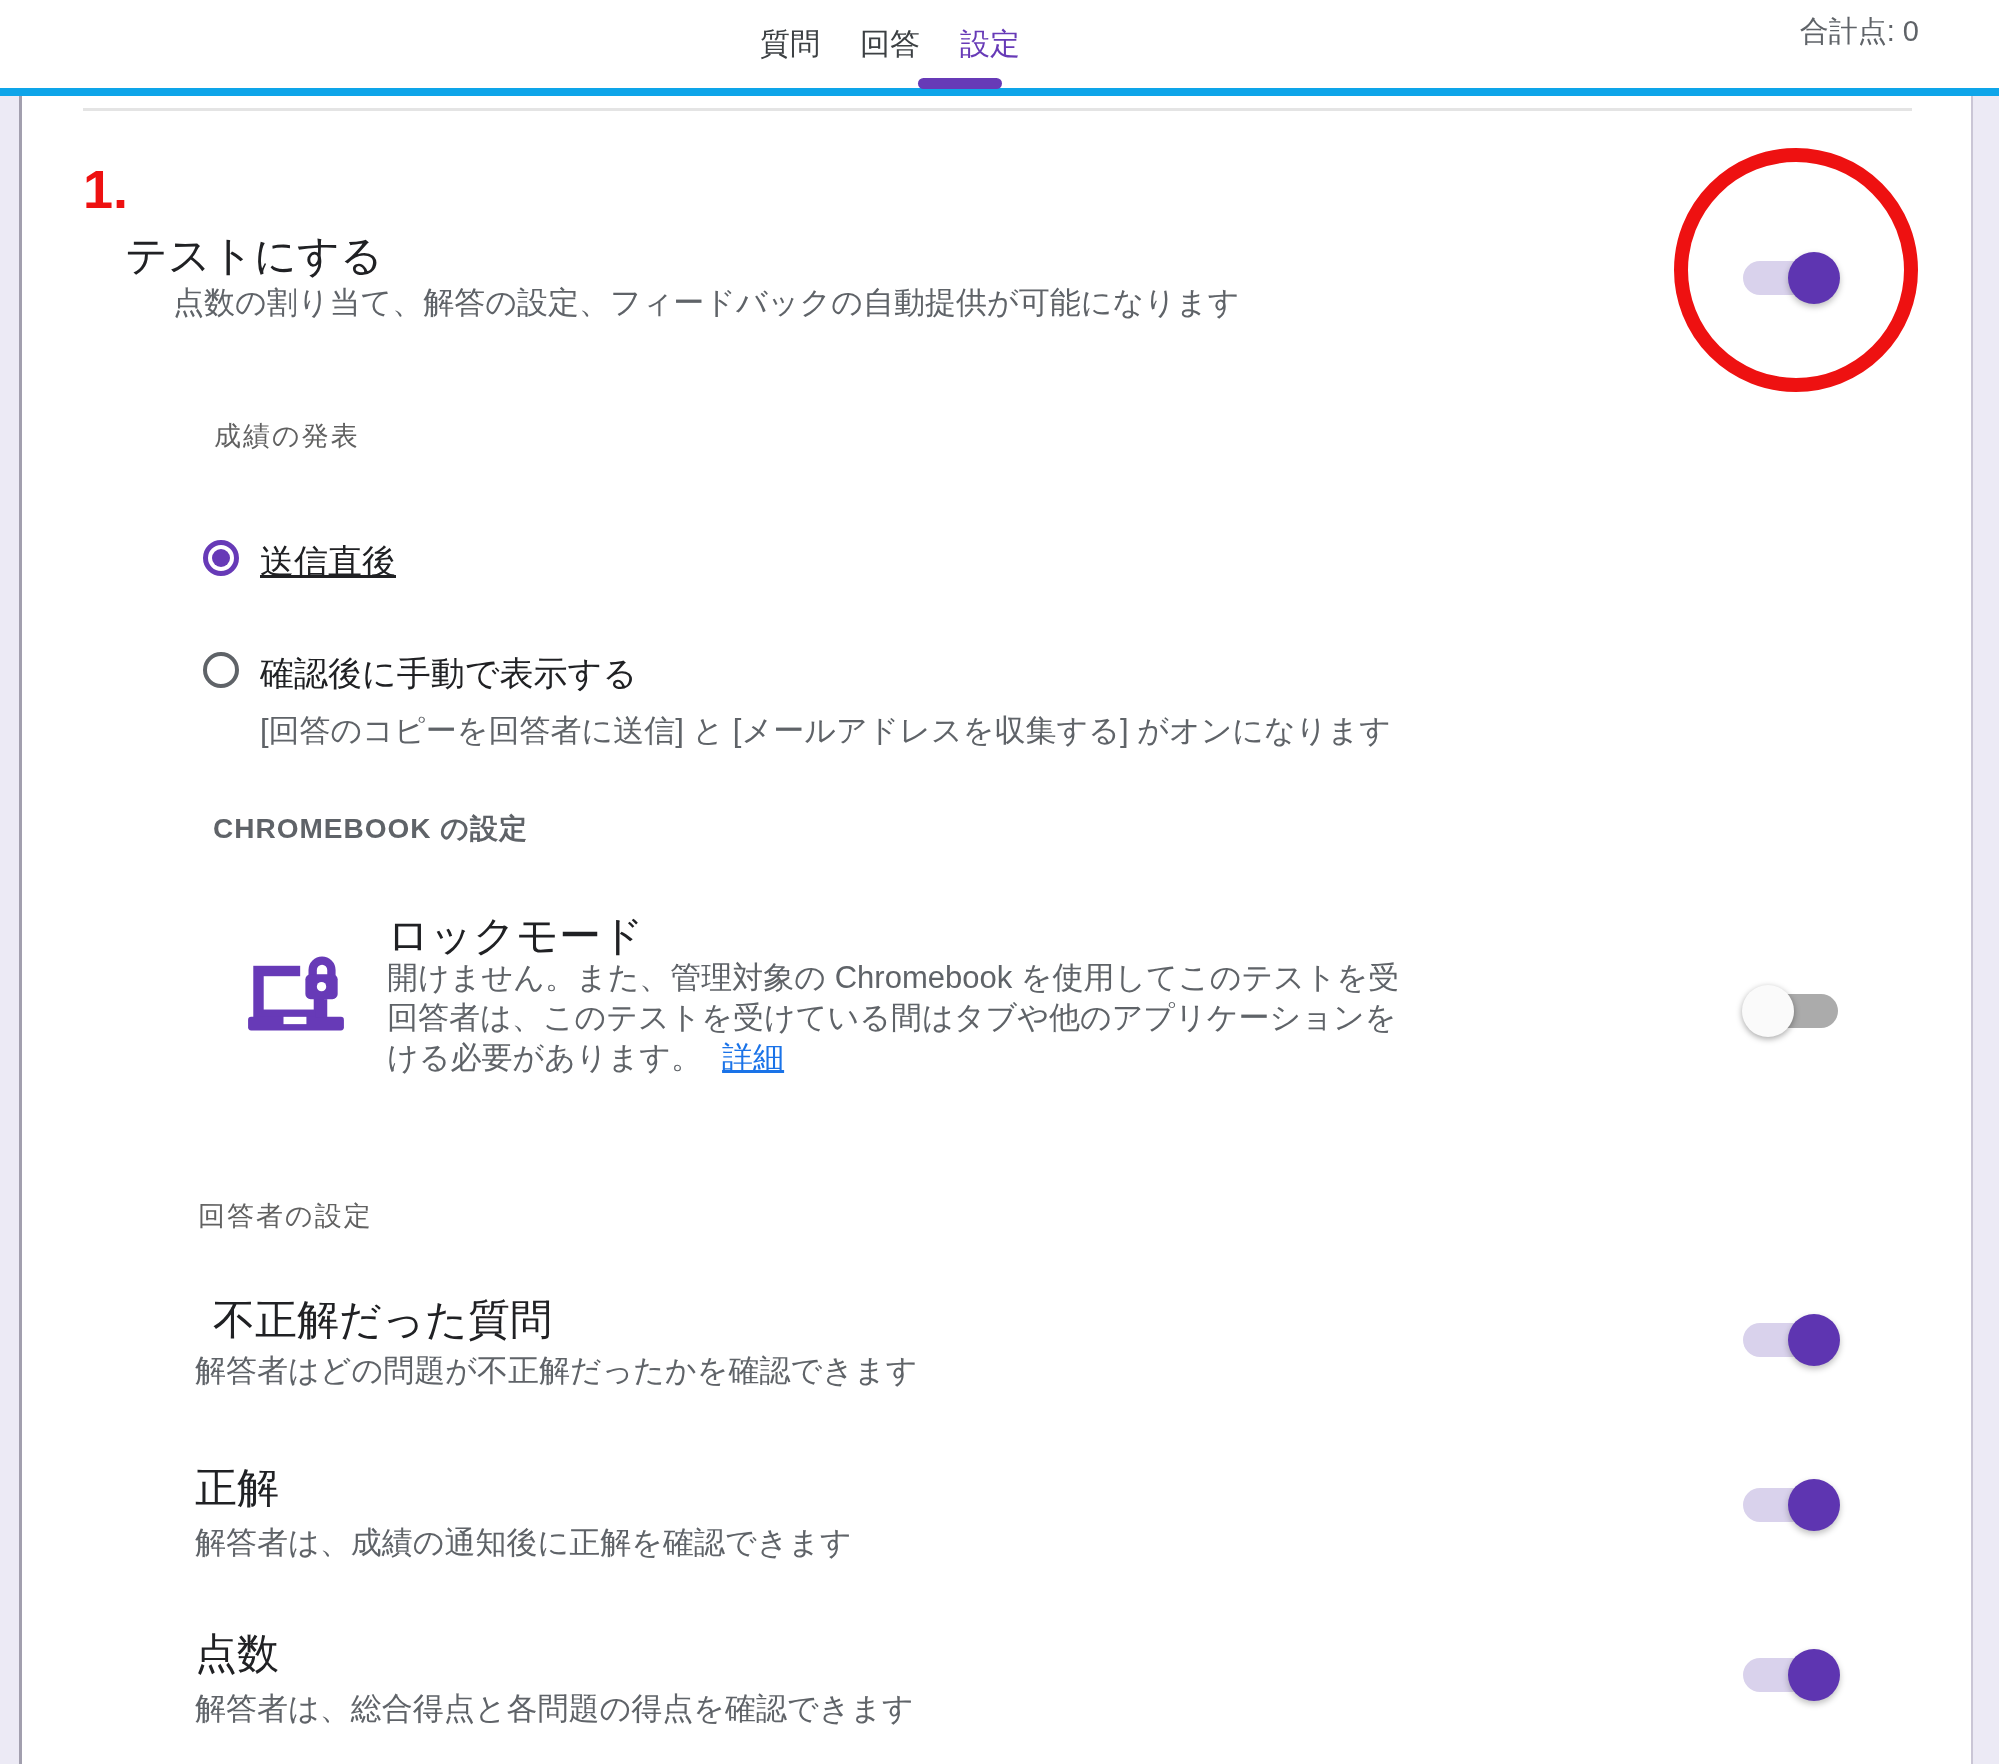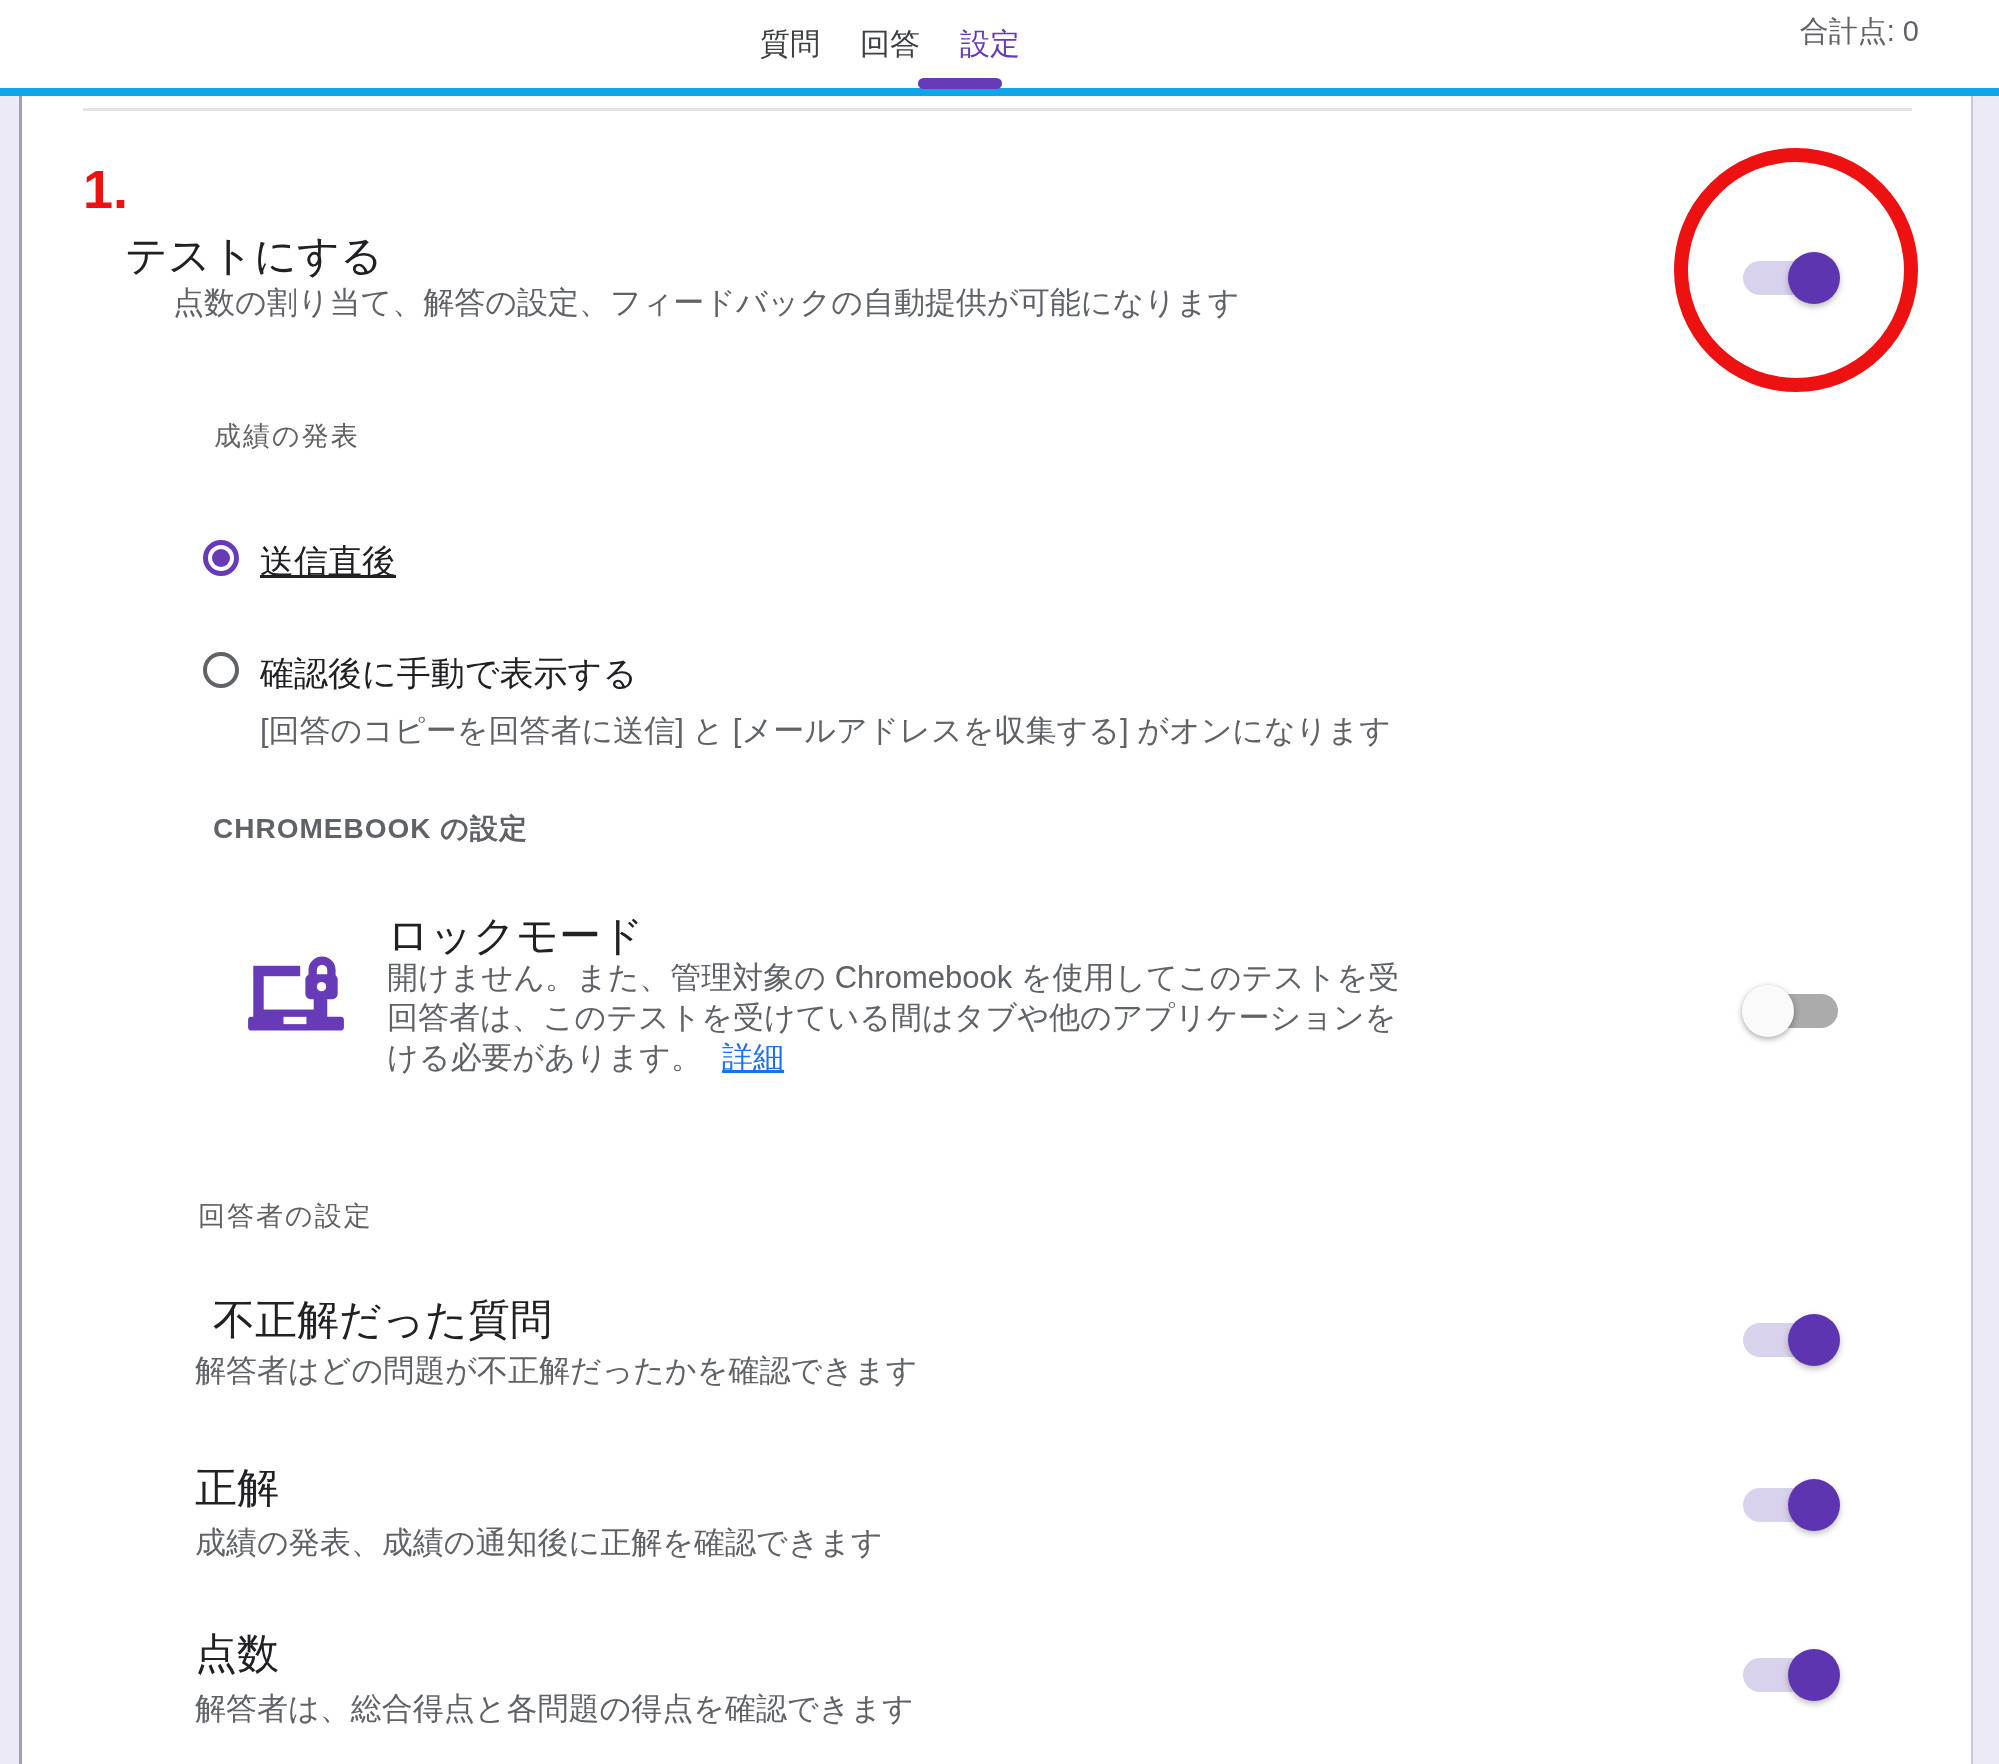--- a/index.html
+++ b/index.html
@@ -114,21 +114,21 @@
 
   <div class="section-label" style="left:198px;top:1198px;">回答者の設定</div>
 
   <div class="h-title" style="left:213px;top:1292px;">不正解だった質問</div>
   <div class="h-desc" style="left:195px;top:1350px;">解答者はどの問題が不正解だったかを確認できます</div>
   <div class="toggle on" style="left:1743px;top:1323px;">
     <div class="thumb"></div>
   </div>
 
   <div class="h-title" style="left:195px;top:1460px;">正解</div>
-  <div class="h-desc" style="left:195px;top:1522px;">成績の発表、成績の通知後に正解を確認できます</div>
+  <div class="h-desc" style="left:195px;top:1522px;">解答者は、成績の通知後に正解を確認できます</div>
   <div class="toggle on" style="left:1743px;top:1488px;">
     <div class="thumb"></div>
   </div>
 
   <div class="h-title" style="left:195px;top:1626px;">点数</div>
   <div class="h-desc" style="left:195px;top:1688px;">解答者は、総合得点と各問題の得点を確認できます</div>
   <div class="toggle on" style="left:1743px;top:1658px;">
     <div class="thumb"></div>
   </div>
 

